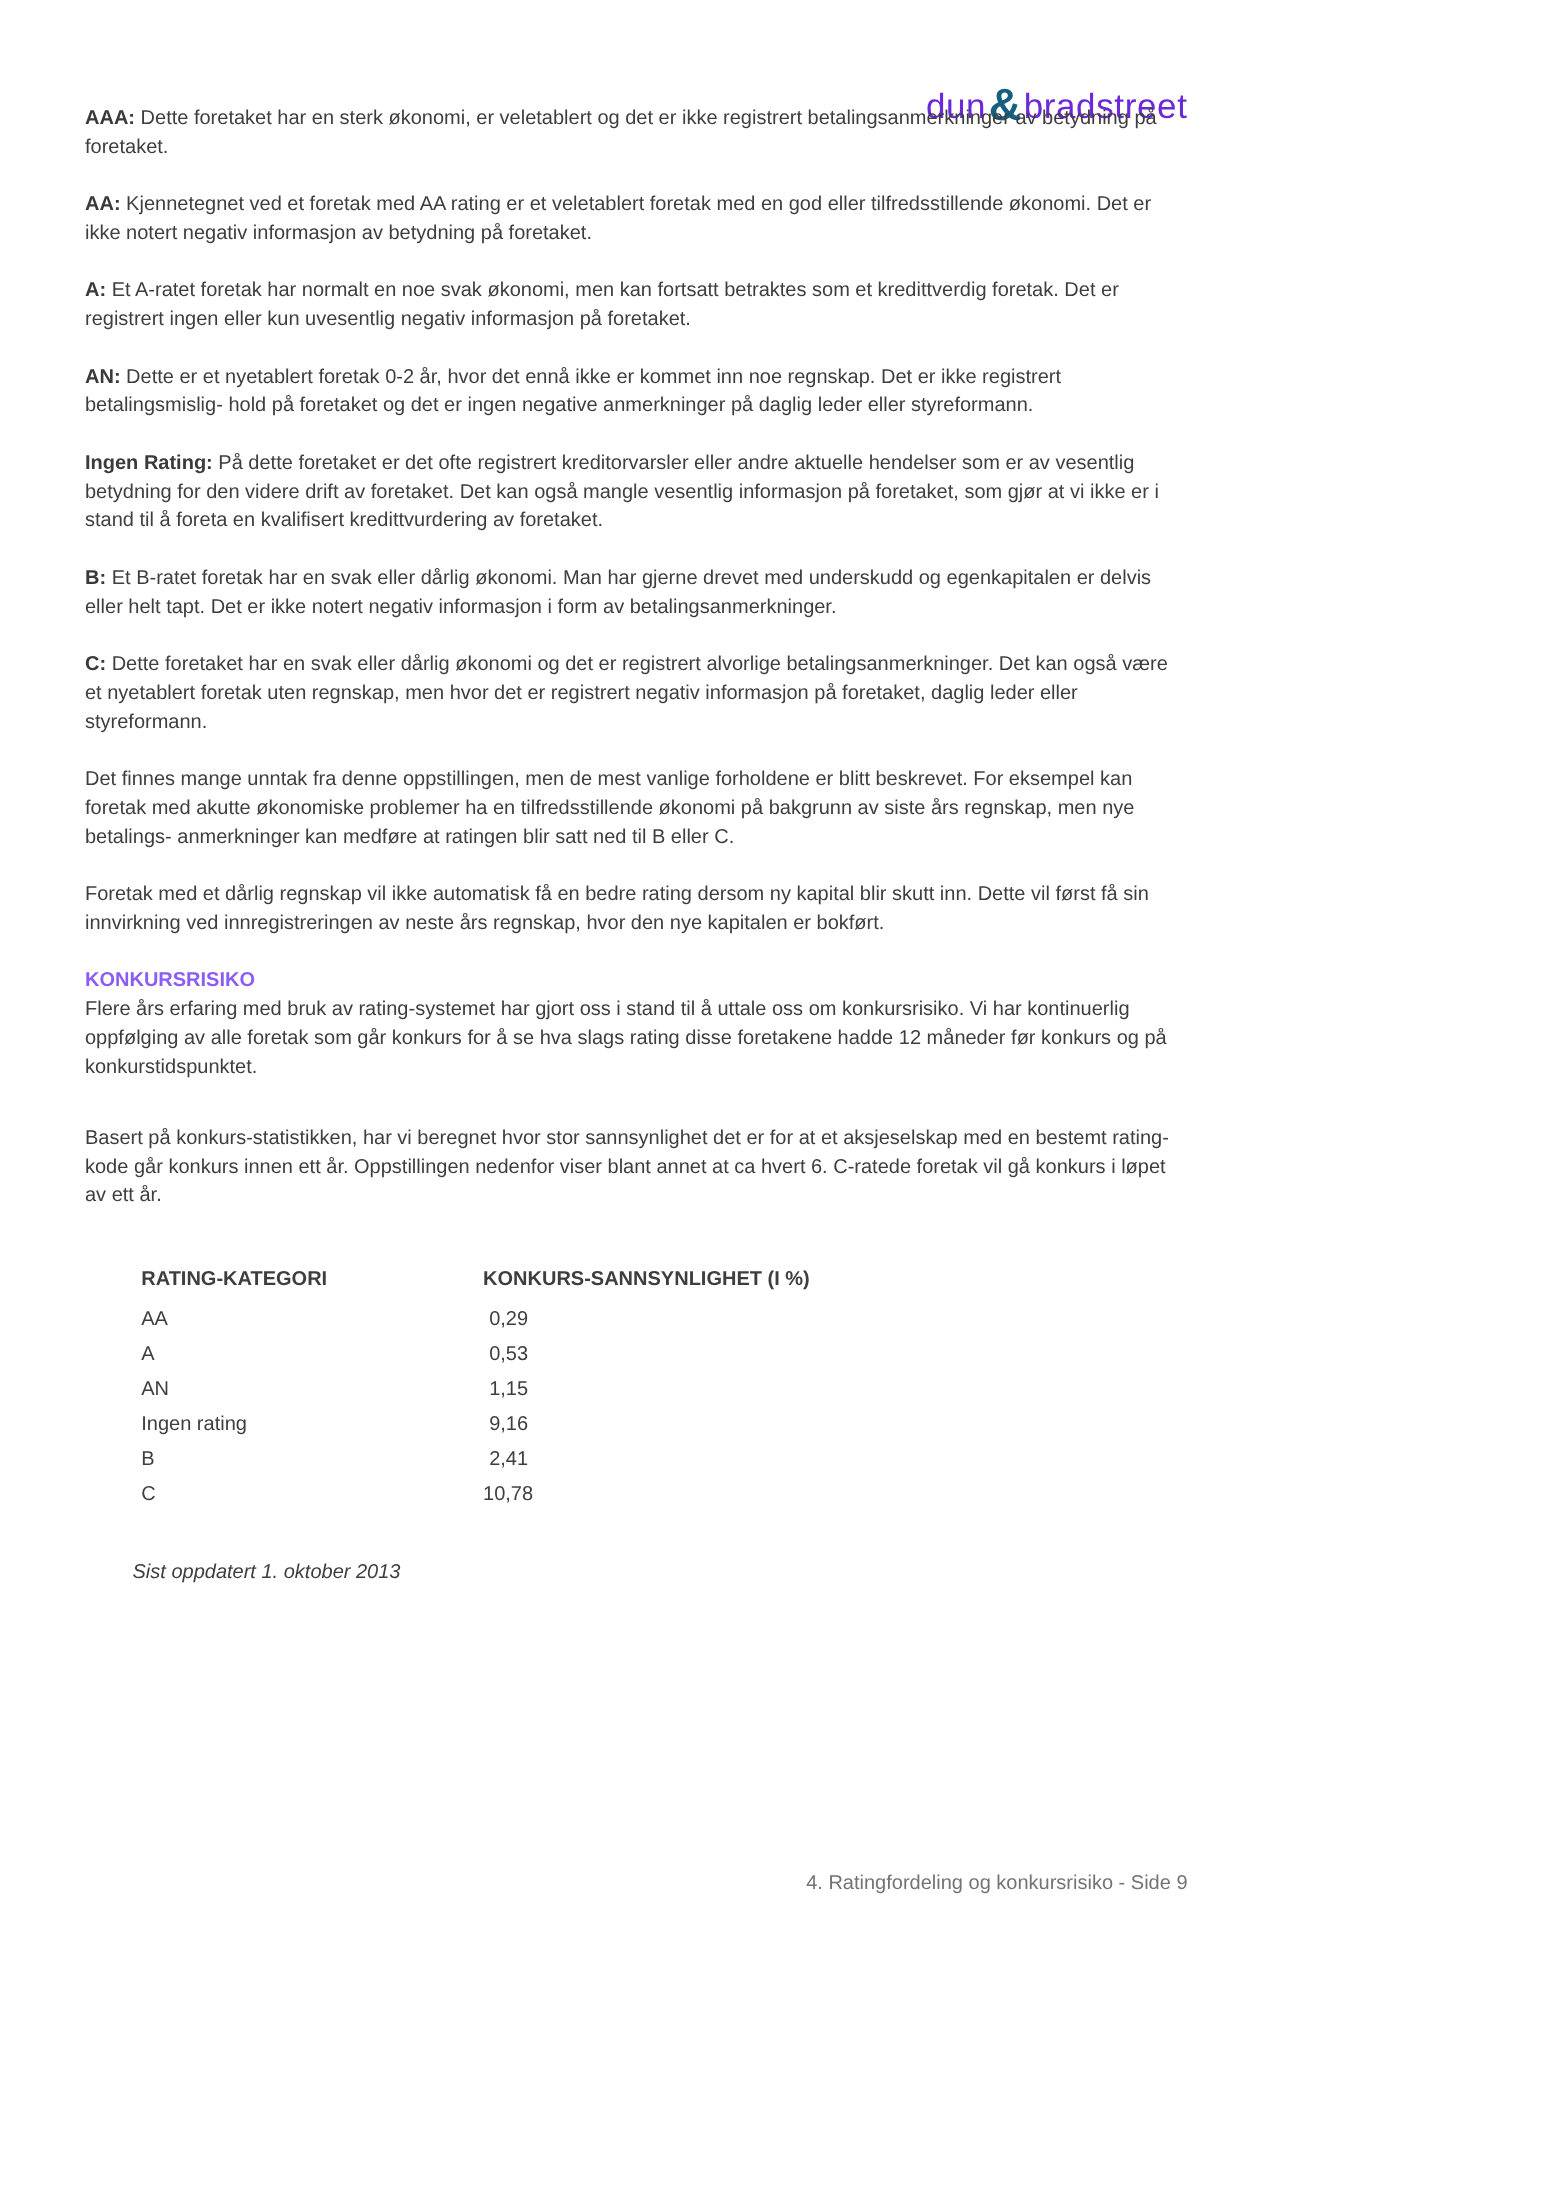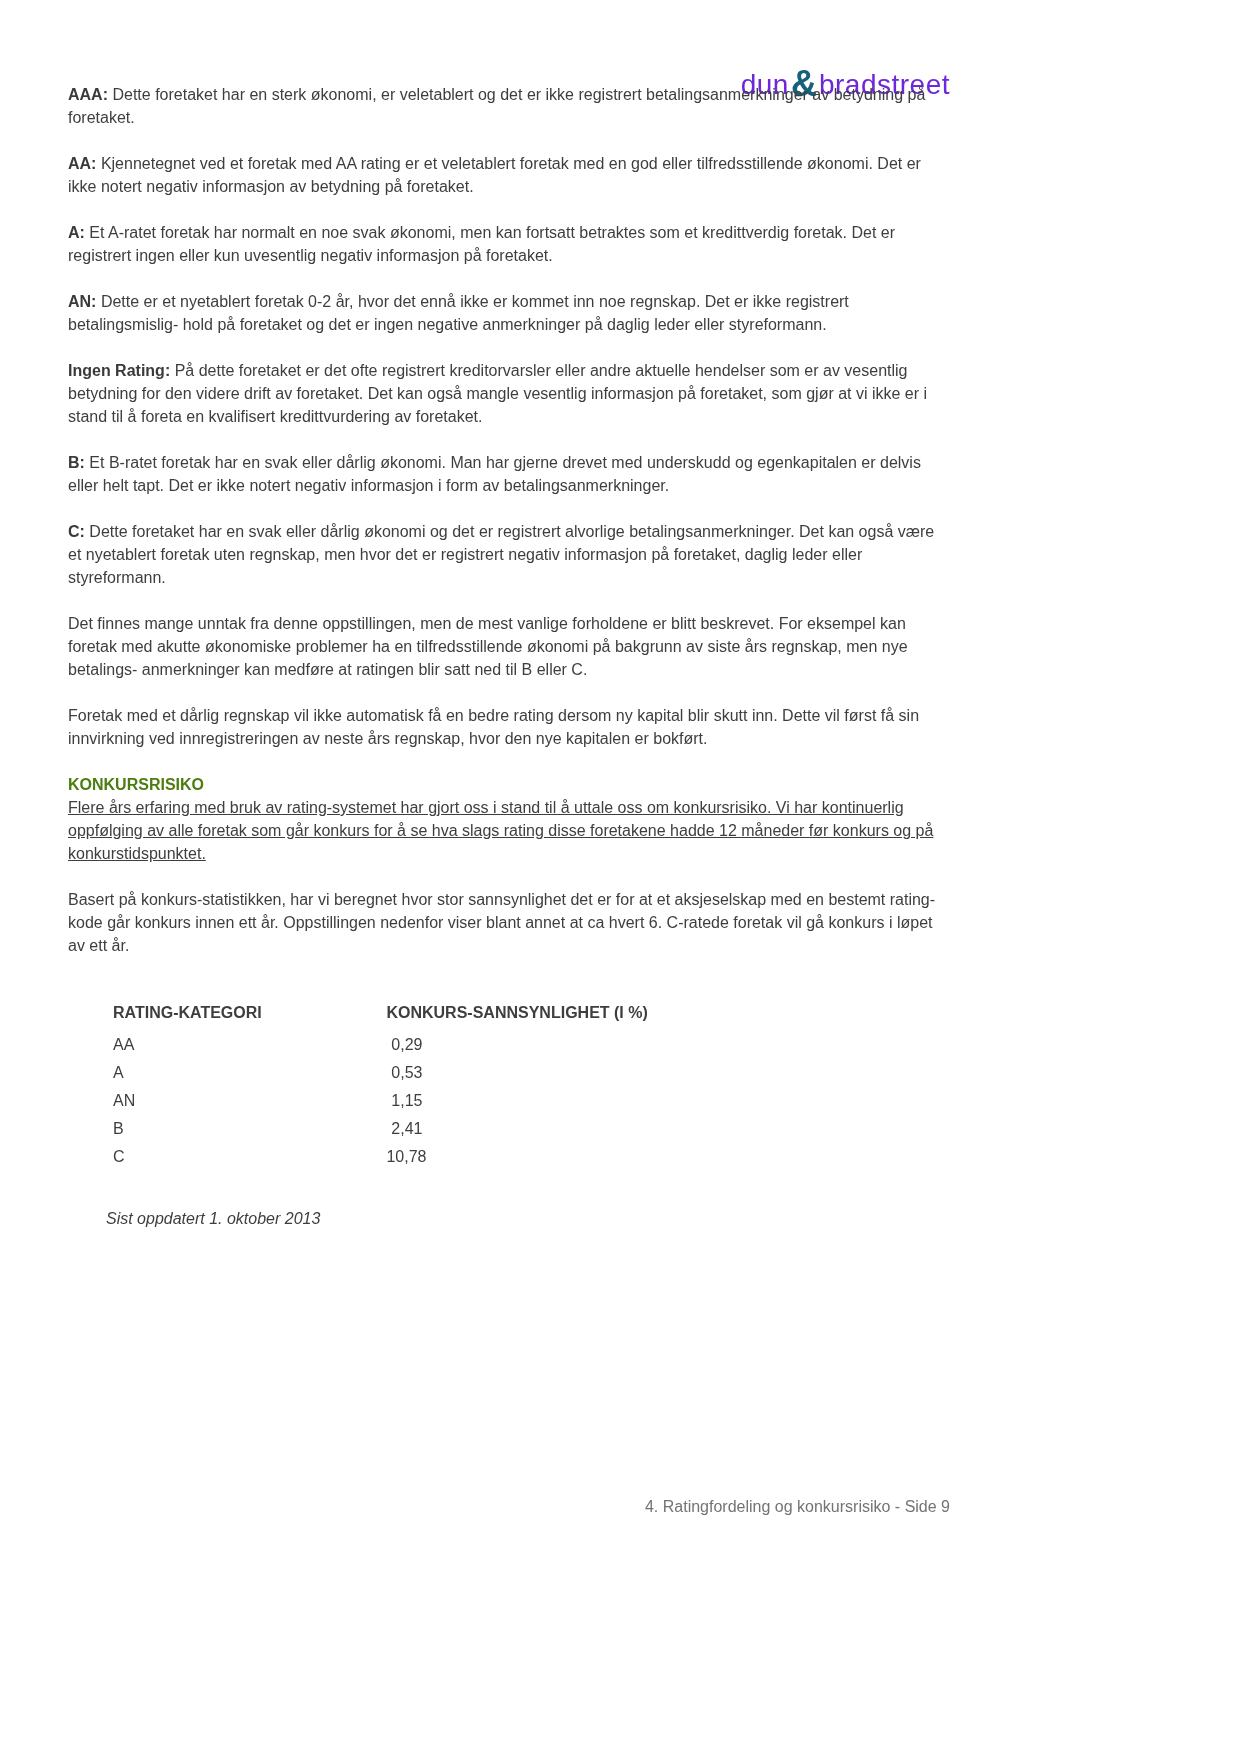--- a/index.html
+++ b/index.html
@@ -50,24 +50,24 @@
     padding-top: 83px;
     font-size: 16px;
     line-height: 23px;
   }
   p.para { margin: 0 0 23px 0; }
   b.lead { font-weight: 700; color: #3a3a3a; }
   .section-heading {
     font-size: 16px;
     line-height: 23px;
     font-weight: 700;
-    color: #4d7c0f;
+    color: #8b5cf6;
     margin: 0;
   }
-  .section p.para-tight { margin: 0 0 23px 0; text-decoration: underline; }
+  .section p.para-tight { margin: 0 0 34px 0; }
   
   .rating-table { margin-top: 42px; }
   .rating-table .tr { line-height: 28px; margin-left: 45px; }
   .rating-table .tr.head { font-weight: 700; margin-bottom: 4px; }
   .rating-table .c1 { display: inline-block; width: 269px; }
   .rating-table .c2 { display: inline-block; width: 36px; text-align: right; }
   .rating-table .c2h { display: inline-block; }
   
   .updated-note {
     margin-top: 36px;
@@ -132,20 +132,24 @@
       </div>
       <div class="tr">
         <span class="c1">A</span>
         <span class="c2">0,53</span>
       </div>
       <div class="tr">
         <span class="c1">AN</span>
         <span class="c2">1,15</span>
       </div>
       <div class="tr">
+        <span class="c1">Ingen rating</span>
+        <span class="c2">9,16</span>
+      </div>
+      <div class="tr">
         <span class="c1">B</span>
         <span class="c2">2,41</span>
       </div>
       <div class="tr">
         <span class="c1">C</span>
         <span class="c2">10,78</span>
       </div>
     </div>
 
     <div class="updated-note">Sist oppdatert 1. oktober 2013</div>

